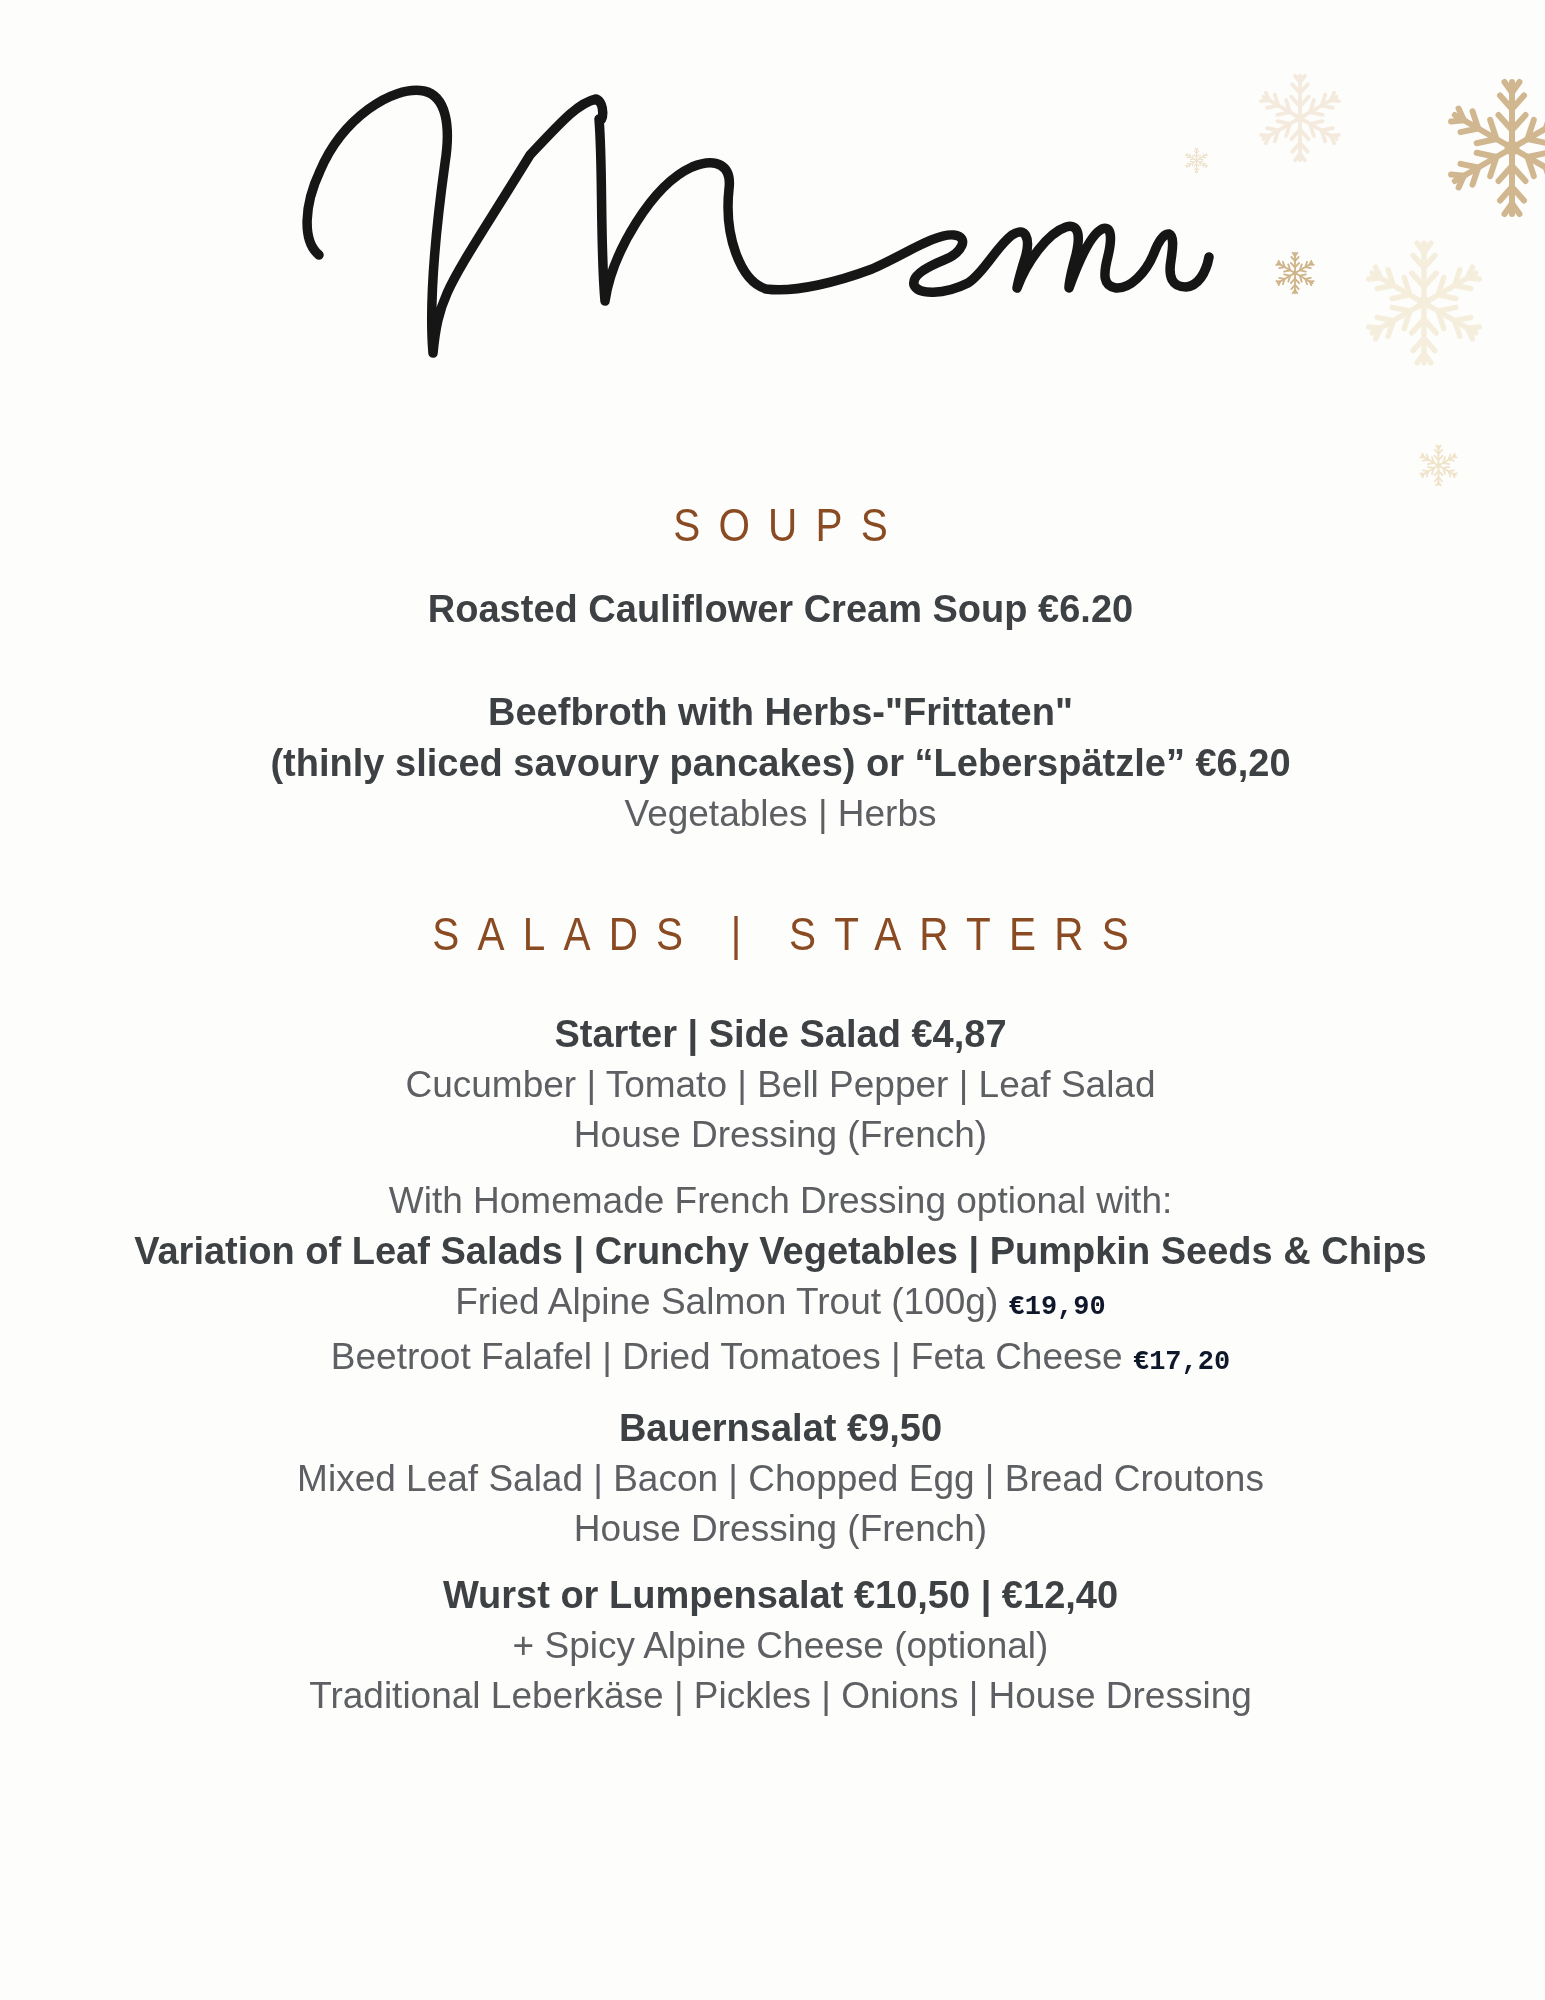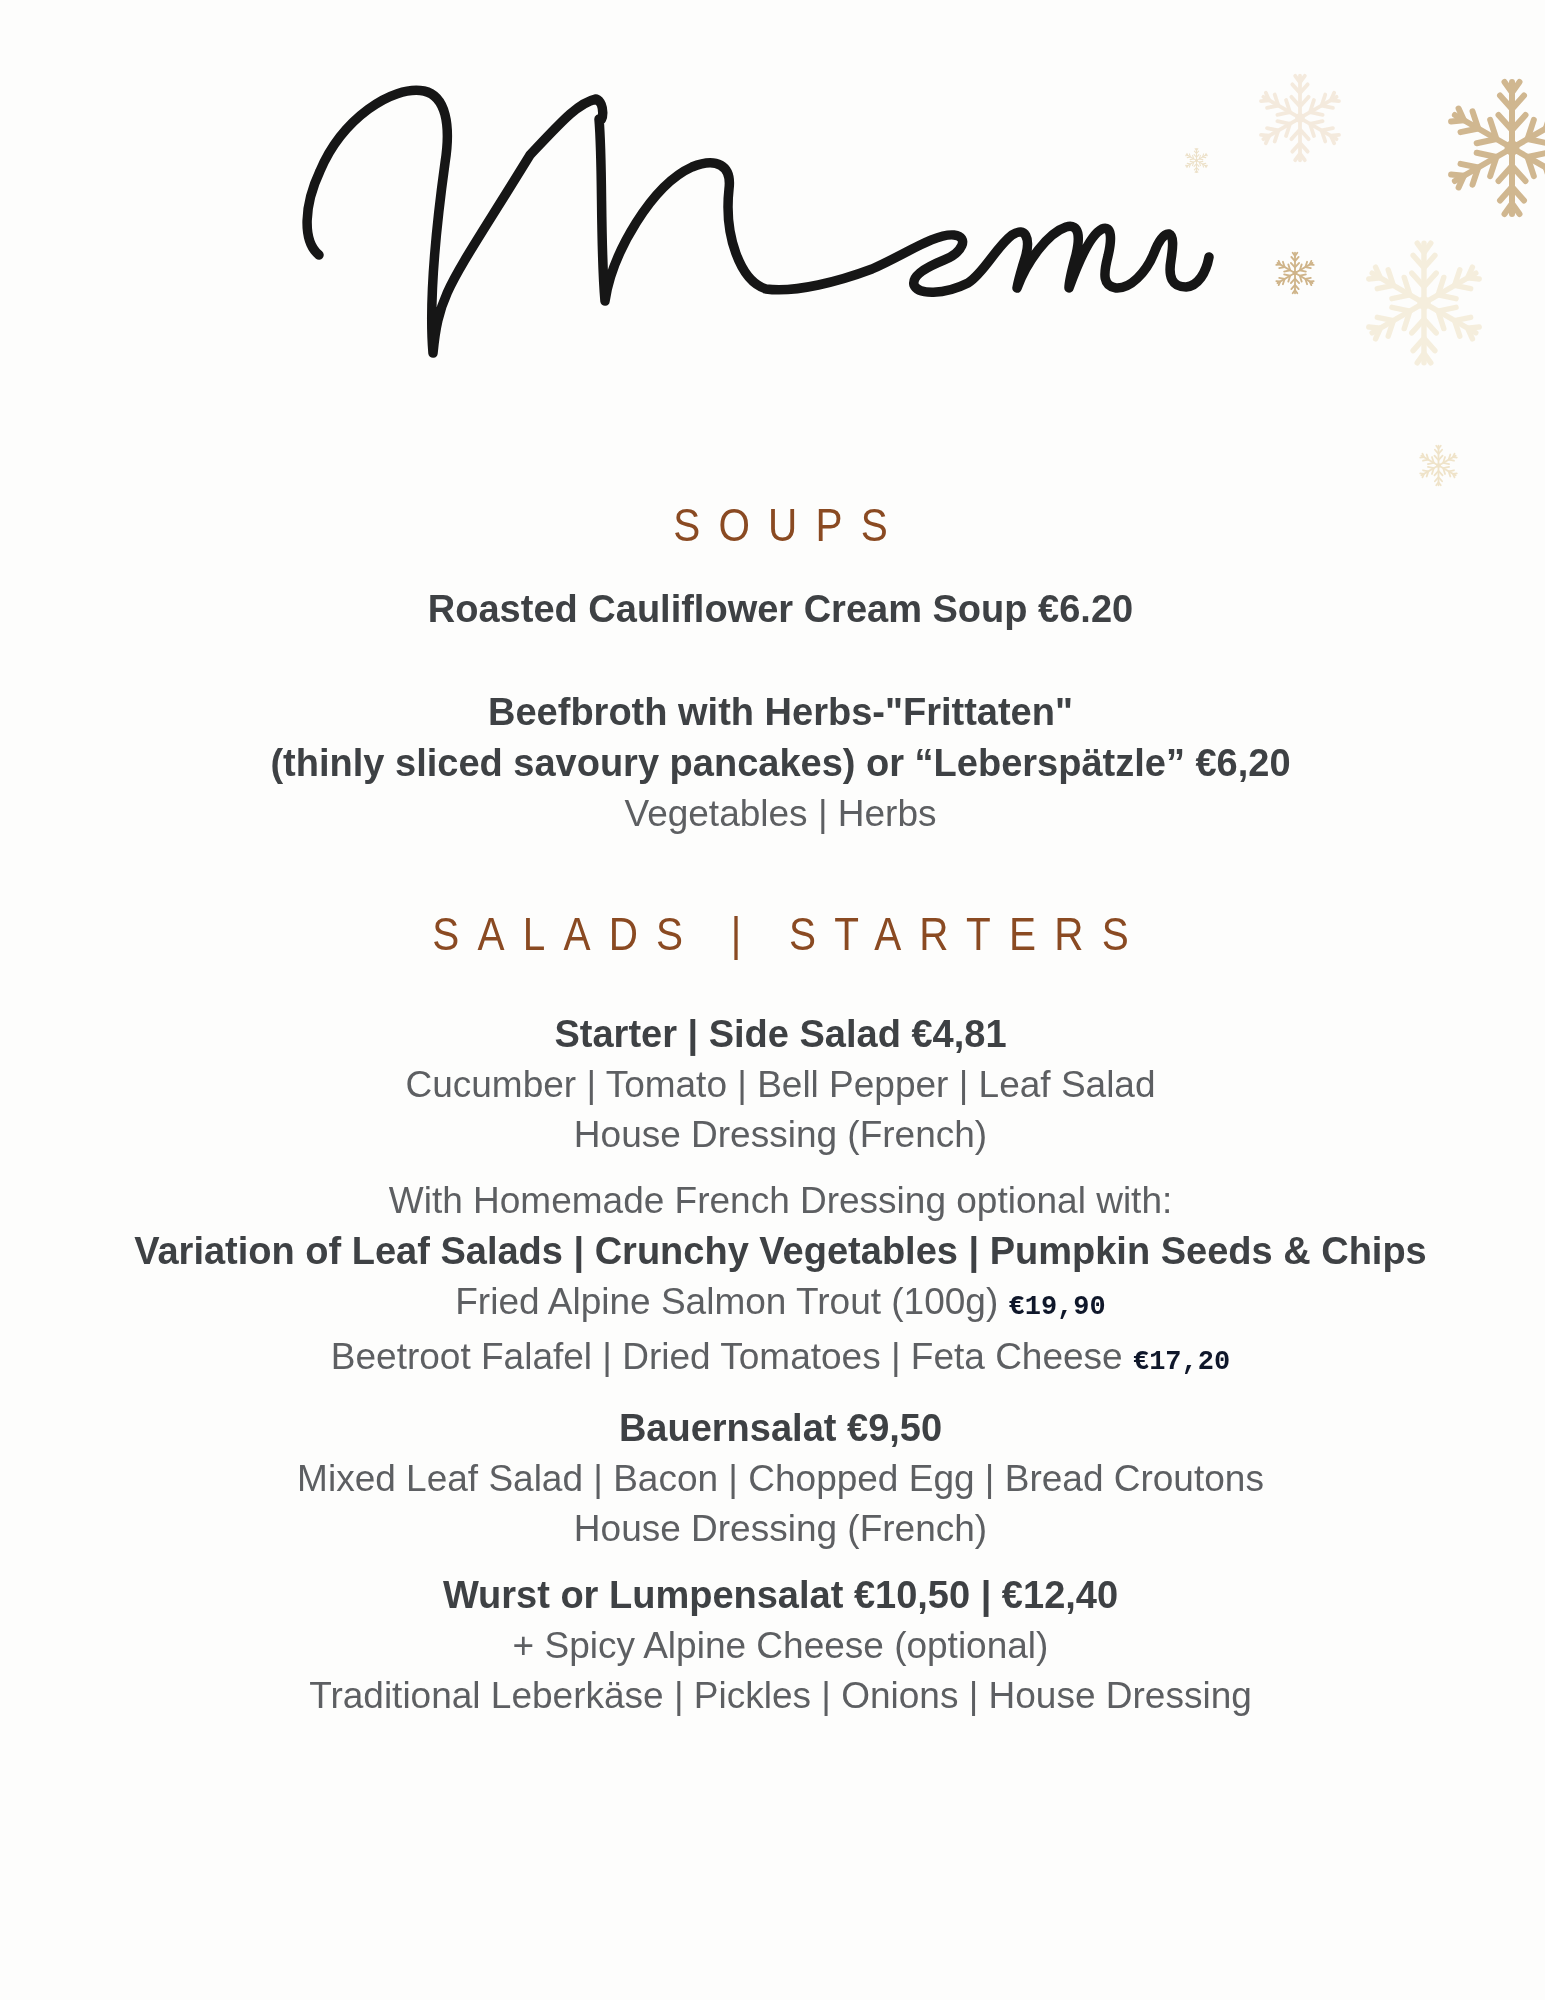--- a/index.html
+++ b/index.html
@@ -142,21 +142,21 @@
 
     <div class="item">
       <div class="line bold"><span class="t">Beefbroth with Herbs-"Frittaten"</span></div>
       <div class="line bold"><span class="t">(thinly sliced savoury pancakes) or “Leberspätzle”  €6,20</span></div>
       <div class="line"><span class="t">Vegetables | Herbs</span></div>
     </div>
 
     <h2 class="section-heading salads">SALADS | STARTERS</h2>
 
     <div class="item">
-      <div class="line bold"><span class="t">Starter | Side Salad €4,81</span></div>
+      <div class="line bold"><span class="t">Starter | Side Salad €4,87</span></div>
       <div class="line"><span class="t">Cucumber | Tomato | Bell Pepper | Leaf Salad</span></div>
       <div class="line"><span class="t">House Dressing (French)</span></div>
     </div>
 
     <div class="item">
       <div class="line"><span class="t">With Homemade French Dressing optional with:</span></div>
       <div class="line bold"><span class="t">Variation of Leaf Salads | Crunchy Vegetables | Pumpkin Seeds &amp; Chips</span></div>
       <div class="line"><span class="t">Fried Alpine Salmon Trout (100g) </span><span class="p">€19,90</span></div>
       <div class="line"><span class="t">Beetroot Falafel | Dried Tomatoes | Feta Cheese </span><span class="p">€17,20</span></div>
     </div>

